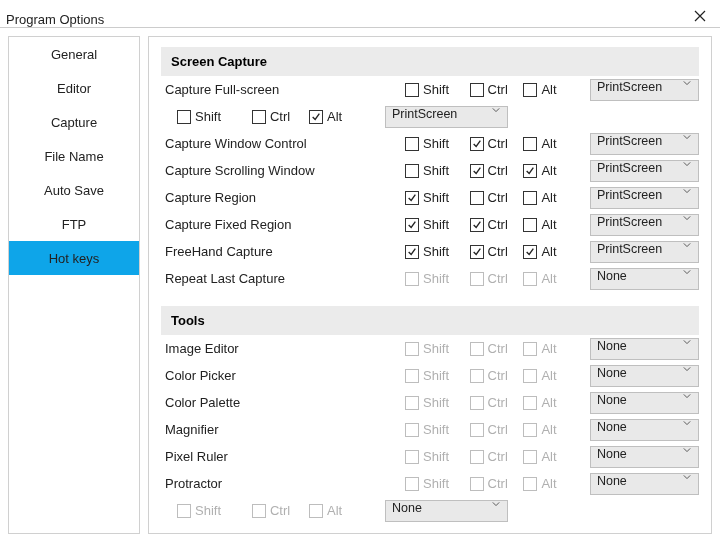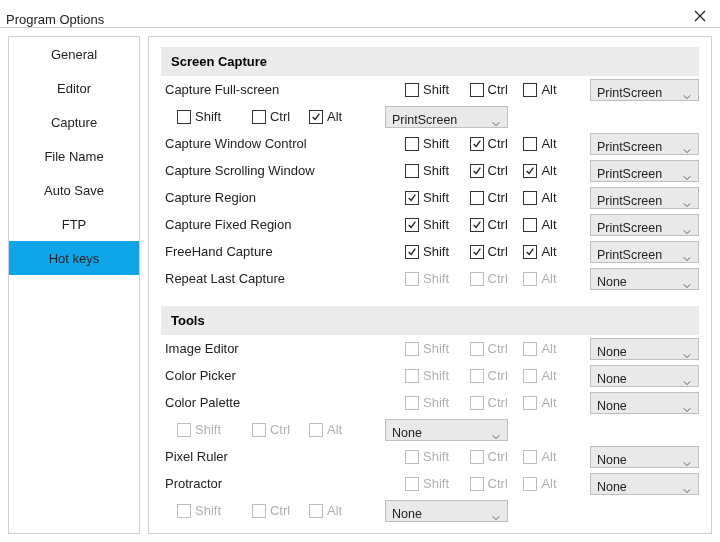--- a/index.html
+++ b/index.html
@@ -90,21 +90,21 @@
   .chk svg { width: 10px; height: 10px; display: block; }
   .chk-label { font-size: 13px; }
   .row.disabled .chk { border-color: #bdbdbd; }
   .row.disabled .chk-label { color: #b0b0b0; }
   .dropdown {
     width: 123px;
     height: 22px;
     background: #e9e9e9;
     border: 1px solid #bfbfbf;
     display: flex;
-    align-items: flex-end;
+    align-items: flex-start;
     padding: 0 4px 0 6px;
     font-size: 12.5px;
     position: relative;
   }
   .dropdown .dd-label { flex: 1; white-space: nowrap; overflow: hidden; }
   .dropdown .dd-arrow {
     width: 14px;
     display: flex;
     align-items: center;
     justify-content: center;
@@ -438,20 +438,21 @@
         <span class="dropdown">
           <span class="dd-label">None</span>
           <span class="dd-arrow">
             <svg viewBox="0 0 10 6">
               <path d="M1 1 L5 5 L9 1" stroke="#555" stroke-width="1.2" fill="none"></path>
             </svg>
           </span>
         </span>
       </div>
       <div class="row disabled">
+        <span class="label">Magnifier</span>
         <span class="chk-group shift">
           <span class="chk"></span>
           <span class="chk-label">Shift</span>
         </span>
         <span class="chk-group ctrl">
           <span class="chk"></span>
           <span class="chk-label">Ctrl</span>
         </span>
         <span class="chk-group alt">
           <span class="chk"></span>

